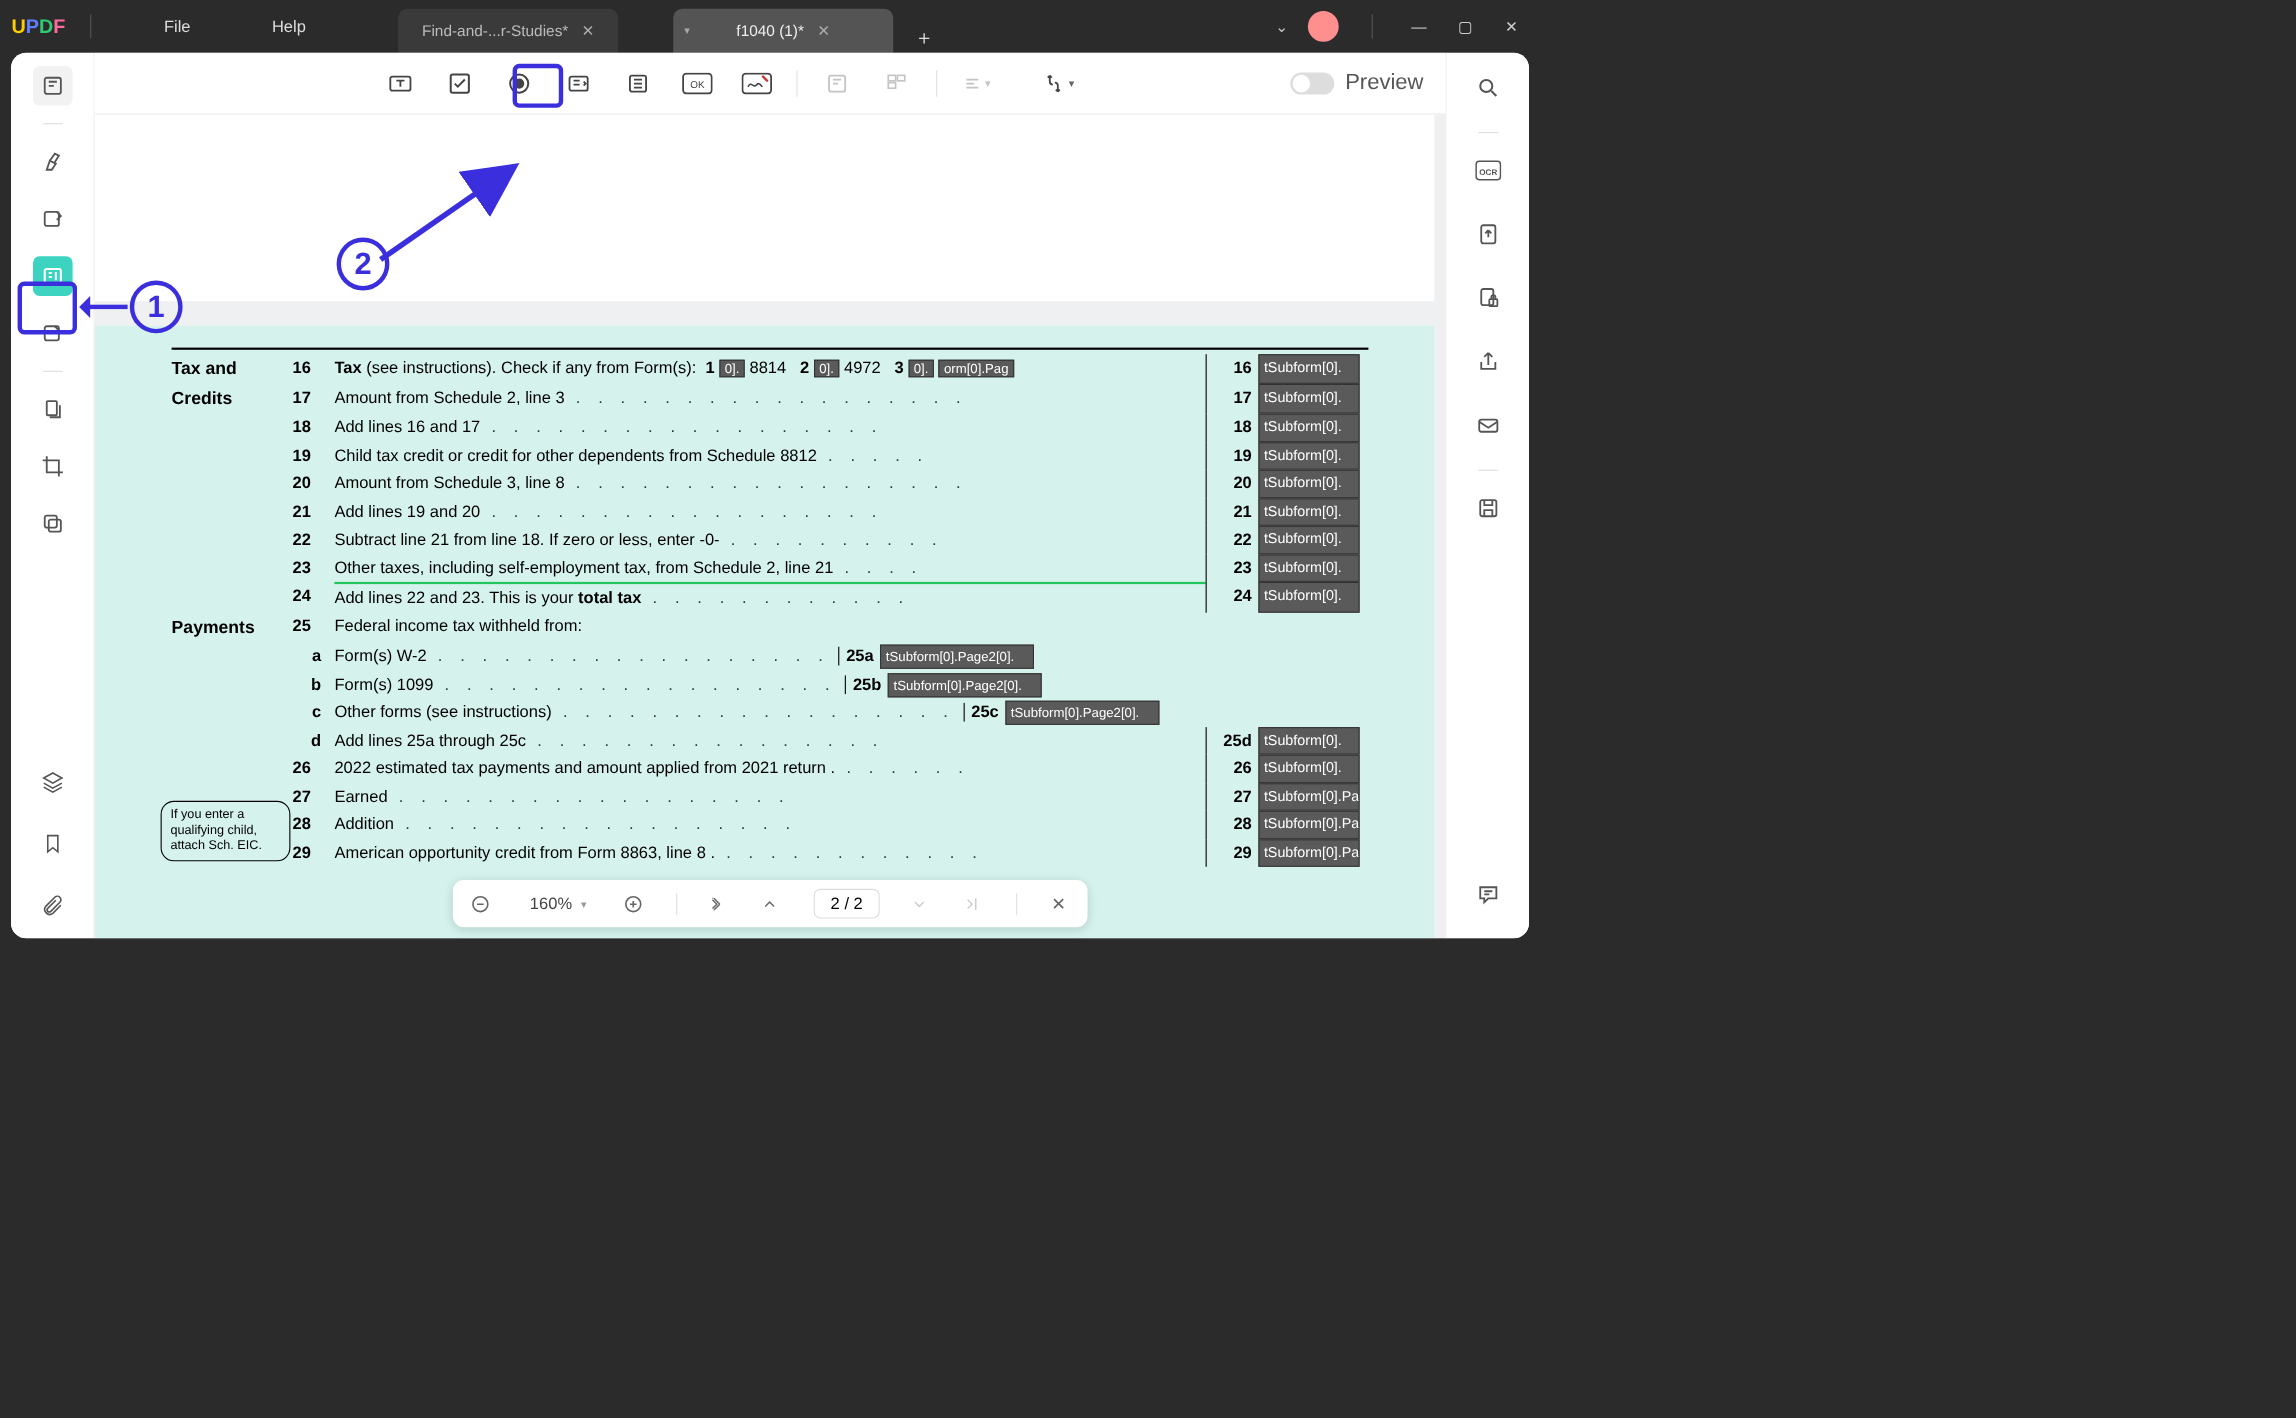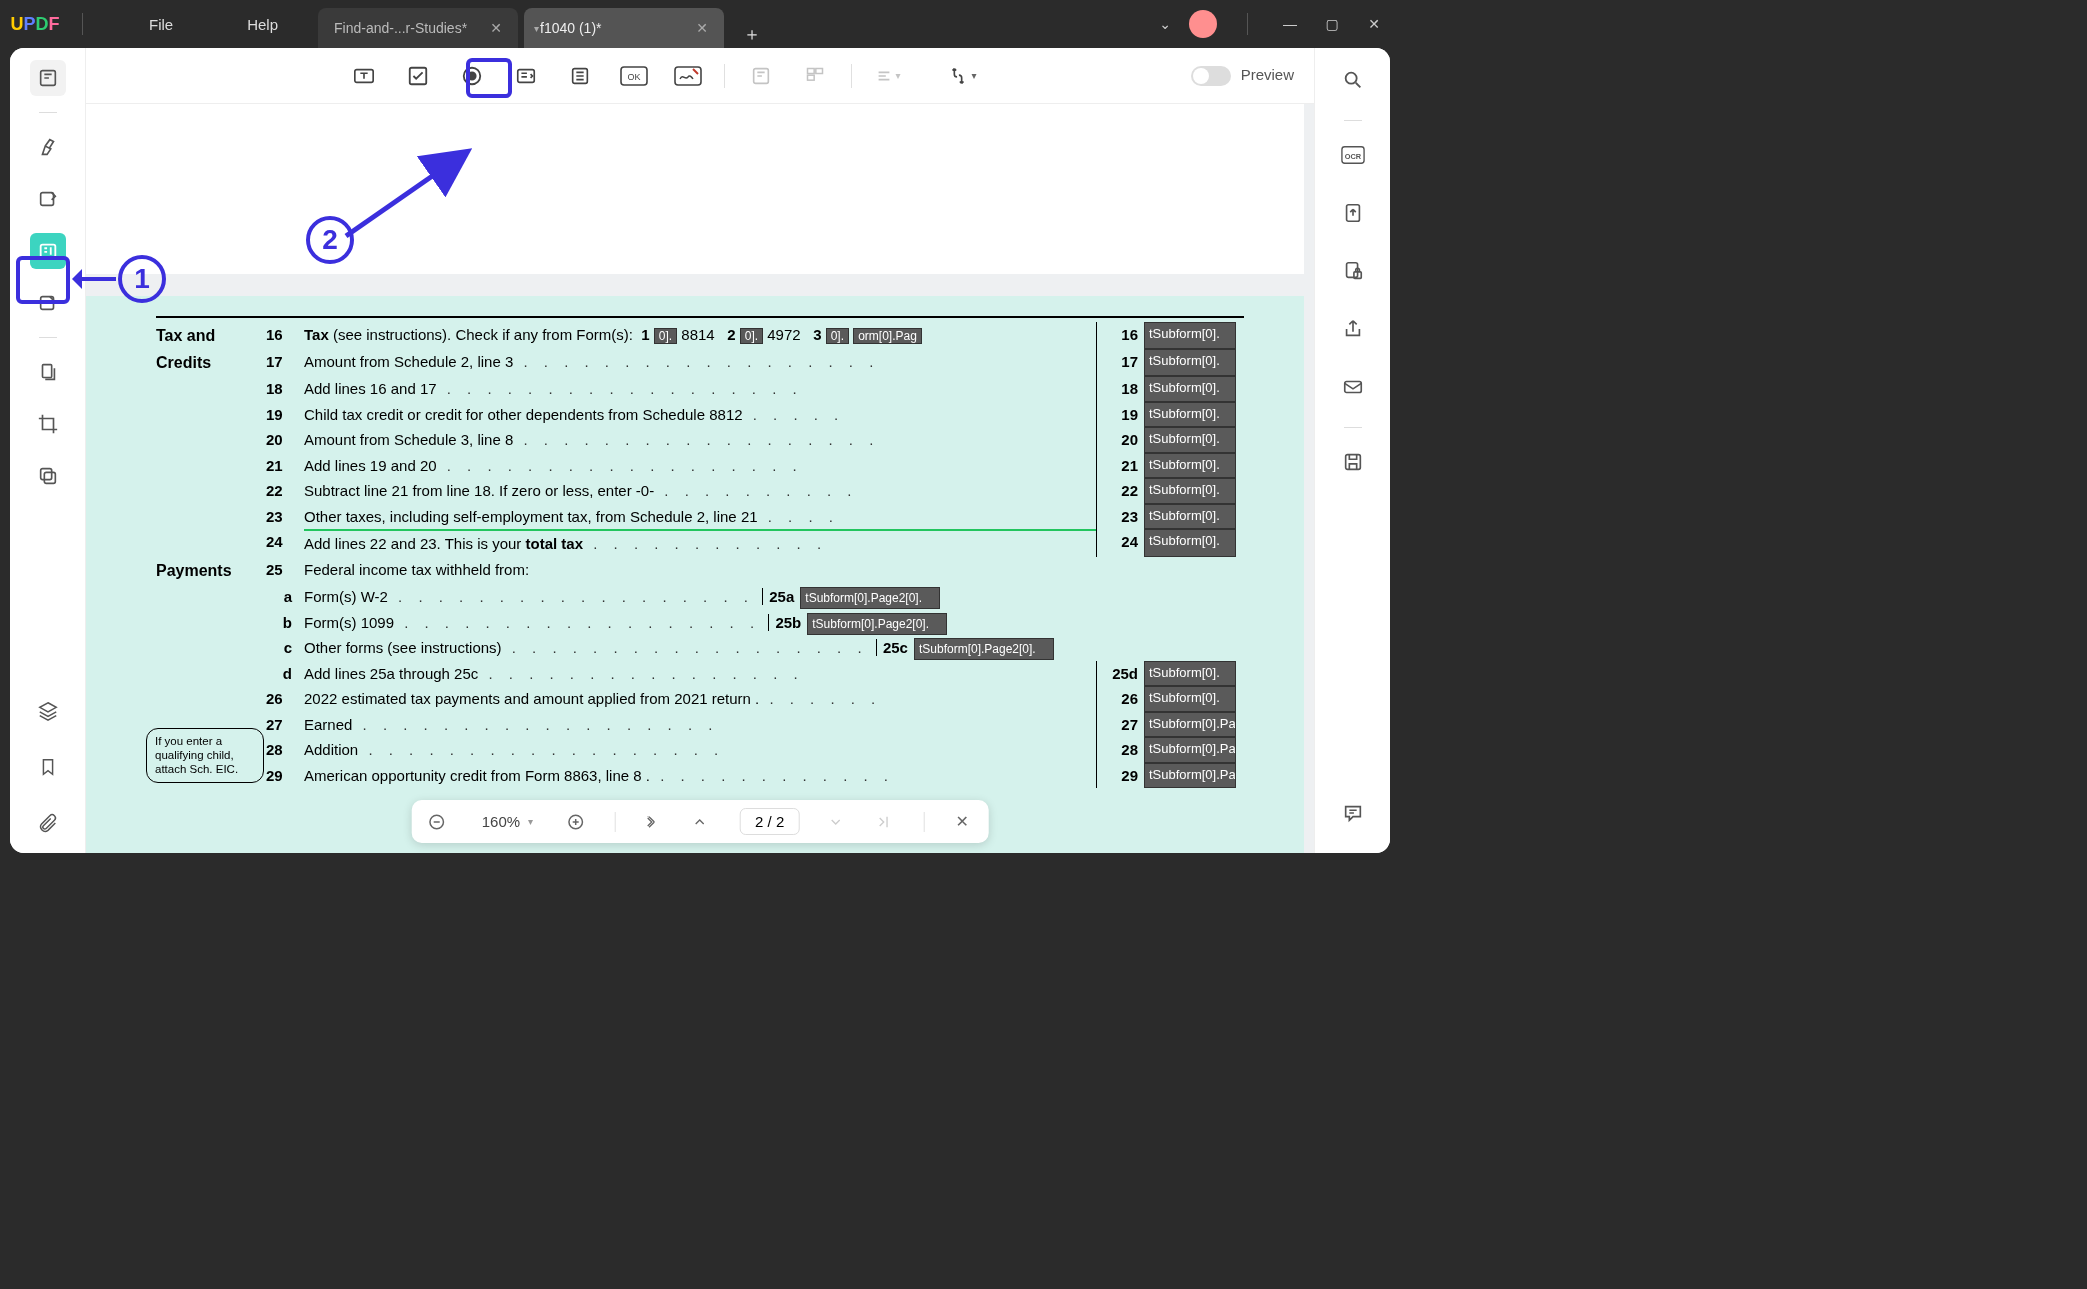--- a/index.html
+++ b/index.html
@@ -37,28 +37,29 @@
   .menu-items { display:flex; gap:30px; margin-left:10px; }
   .menu-item { color:#ddd; font-size:15px; cursor:pointer;margin-left:44px; }
   .tabs { display:flex; margin-left:40px; height:100%; align-items:flex-end; }
   .tab {
     height:40px;
     min-width:200px;
     background:#3a3a3a;
     border-radius:8px 8px 0 0;
     display:flex;
     align-items:center;
-    justify-content:space-between;
+    justify-content:center;
     gap:12px;
     padding:0 16px;
     color:#bbb;
     font-size:14px;
     position:relative;
     cursor:pointer;
     margin-right:6px;
+    margin-left:44px;
   }
   .tab.active { background:#545454; color:#eee; }
   .tab .close { color:#aaa; font-size:14px; }
   .tab-dropdown { position:absolute; left:10px; color:#aaa; font-size:10px;}
   .new-tab-btn {
     width:28px; height:28px; color:#ddd; display:flex; align-items:center; justify-content:center;
     font-size:18px; cursor:pointer; margin-left:8px;
   }
   .title-right {
     margin-left:auto; display:flex; align-items:center; gap:18px; padding-right:14px;
@@ -130,22 +131,22 @@
   .tool-btn {
     width:36px; height:36px;
     display:flex; align-items:center; justify-content:center;
     cursor:pointer;
     color:#444;
     border-radius:4px;
   }
   .tool-btn.disabled { color:#c4c4c4; }
   .tool-sep { width:1px; height:24px; background:#e0e0e0; }
   .preview-toggle {
-    margin-left:auto; display:flex; gap:10px;
-    color:#555; font-size:15px;
+    margin-left:auto; display:flex; align-items:center; gap:10px;
+    color:#555; font-size:20px;
   }
   .switch { width:40px; height:20px; background:#ddd; border-radius:10px; position:relative; }
   .switch::after { content:""; position:absolute; left:2px; top:2px; width:16px; height:16px; background:#fff; border-radius:50%; }
 
   .doc-scroll {
     flex:1;
     overflow:hidden;
     position:relative;
   }
   .page-strip {

